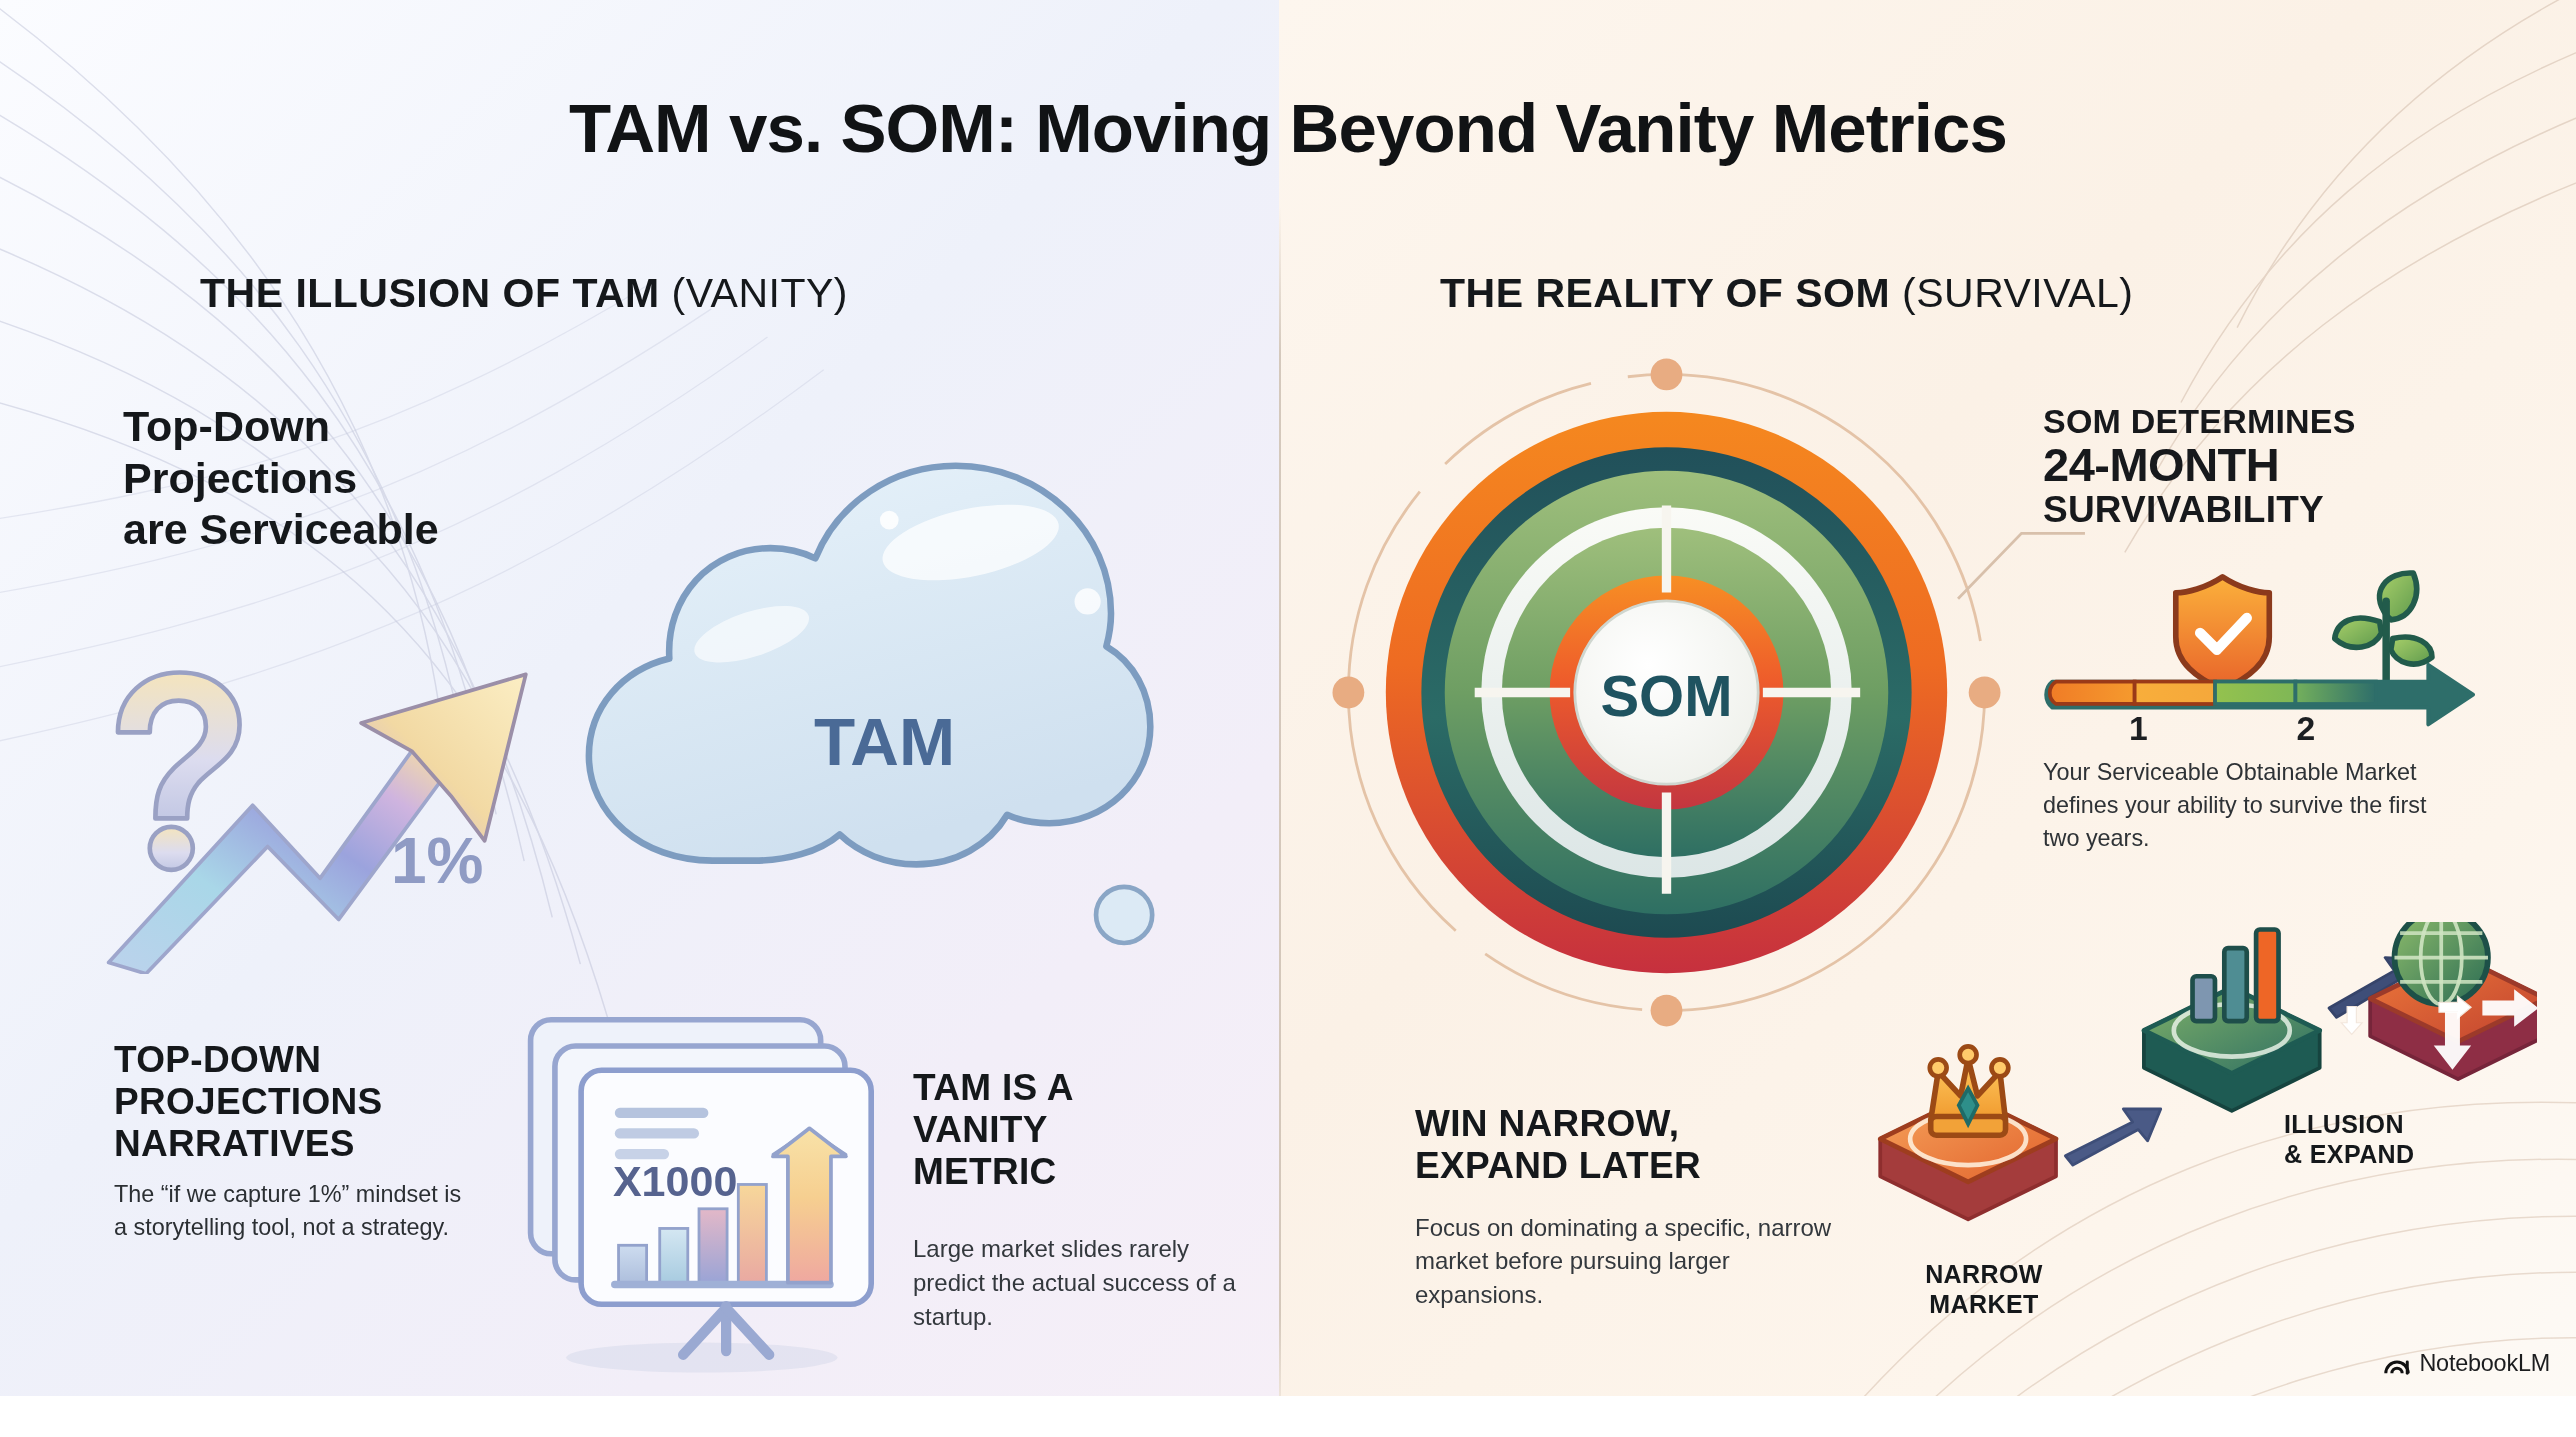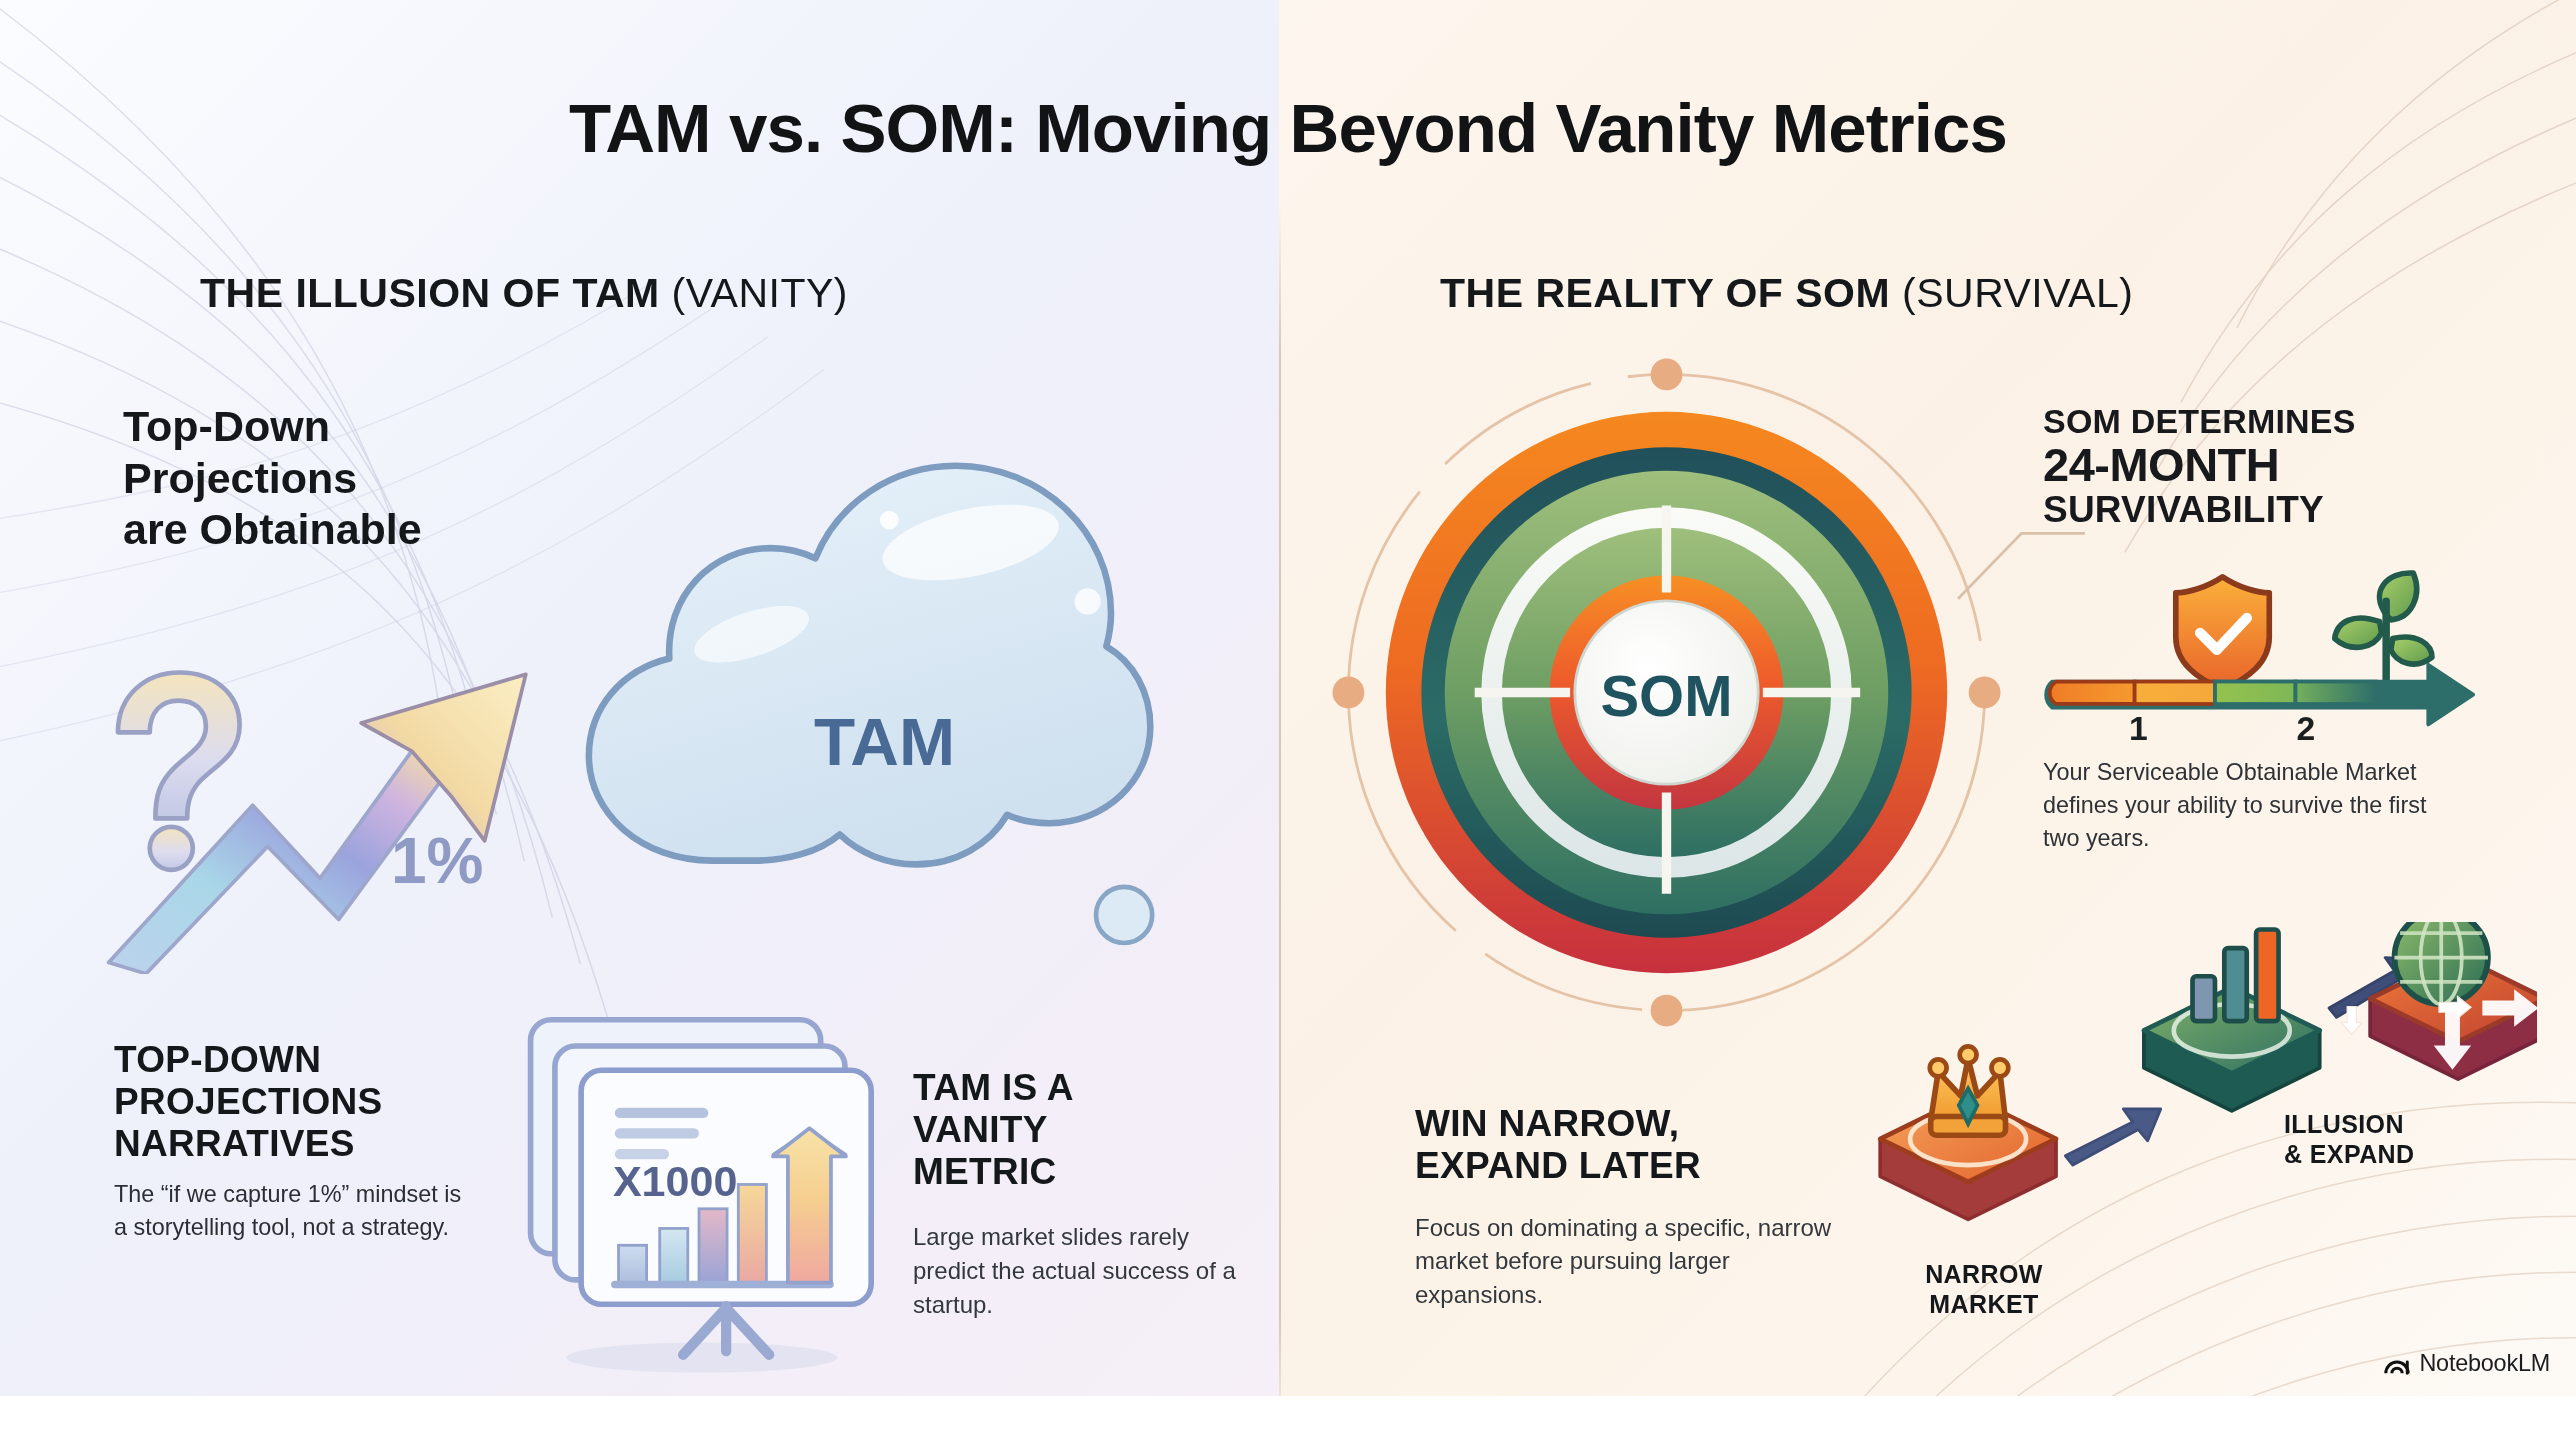--- a/index.html
+++ b/index.html
@@ -47,21 +47,21 @@
   }
   .blk-body {
     font-size:25px; line-height:1.40; color:#2b2f33; font-weight:400;
   }
 
   
   #tl-left { position:absolute; left:123px; top:401px; width:403px; }
   #bl-left { position:absolute; left:114px; top:1039px; width:356px; }
   #bl-left .blk-body { margin-top:14px; font-size:23.4px; }
   #bl-mid  { position:absolute; left:913px; top:1067px; width:351px; }
-  #bl-mid .blk-body { margin-top:28px; font-size:24px; color:#33383d; }
+  #bl-mid .blk-body { margin-top:40px; font-size:24px; color:#33383d; }
 
   
   #tr-right { position:absolute; left:2043px; top:403px; width:412px; }
   #tr-right .r1 { font-weight:bold; font-size:34px; letter-spacing:0.2px; color:#17191c; line-height:1.1; }
   #tr-right .r2 { font-weight:bold; font-size:47px; letter-spacing:-0.5px; color:#17191c; line-height:1.05; }
   #tr-right .r3 { font-weight:bold; font-size:37px; letter-spacing:0.2px; color:#17191c; line-height:1.1; }
   #tr-body { position:absolute; left:2043px; top:756px; width:421px; font-size:23.4px; line-height:1.42; color:#2e3236; }
 
   #br-right { position:absolute; left:1415px; top:1103px; width:449px; }
   #br-right .blk-body { margin-top:24px; font-size:24px; color:#33383d; }
@@ -125,21 +125,21 @@
   <div class="colhead" id="head-left">
     <span class="strong">THE ILLUSION OF TAM</span><span class="light"> (VANITY)</span>
   </div>
   <div class="colhead" id="head-right">
     <span class="strong">THE REALITY OF SOM</span><span class="light"> (SURVIVAL)</span>
   </div>
 
   <div id="tl-left">
     <div class="blk-title-b">Top-Down</div>
     <div class="blk-title-b">Projections</div>
-    <div class="blk-title-b">are Obtainable</div>
+    <div class="blk-title-b">are Serviceable</div>
   </div>
 
   <svg style="position:absolute;left:103px;top:646px;width:449px;height:328px;" viewBox="0 0 480 350">
     <defs>
       <linearGradient id="zigGrad" x1="0" y1="1" x2="1" y2="0">
         <stop offset="0%" stop-color="#bcd2ec"></stop>
         <stop offset="35%" stop-color="#a9d7e8"></stop>
         <stop offset="62%" stop-color="#9ba3dd"></stop>
         <stop offset="82%" stop-color="#cfb4df"></stop>
         <stop offset="100%" stop-color="#f6dfa2"></stop>

